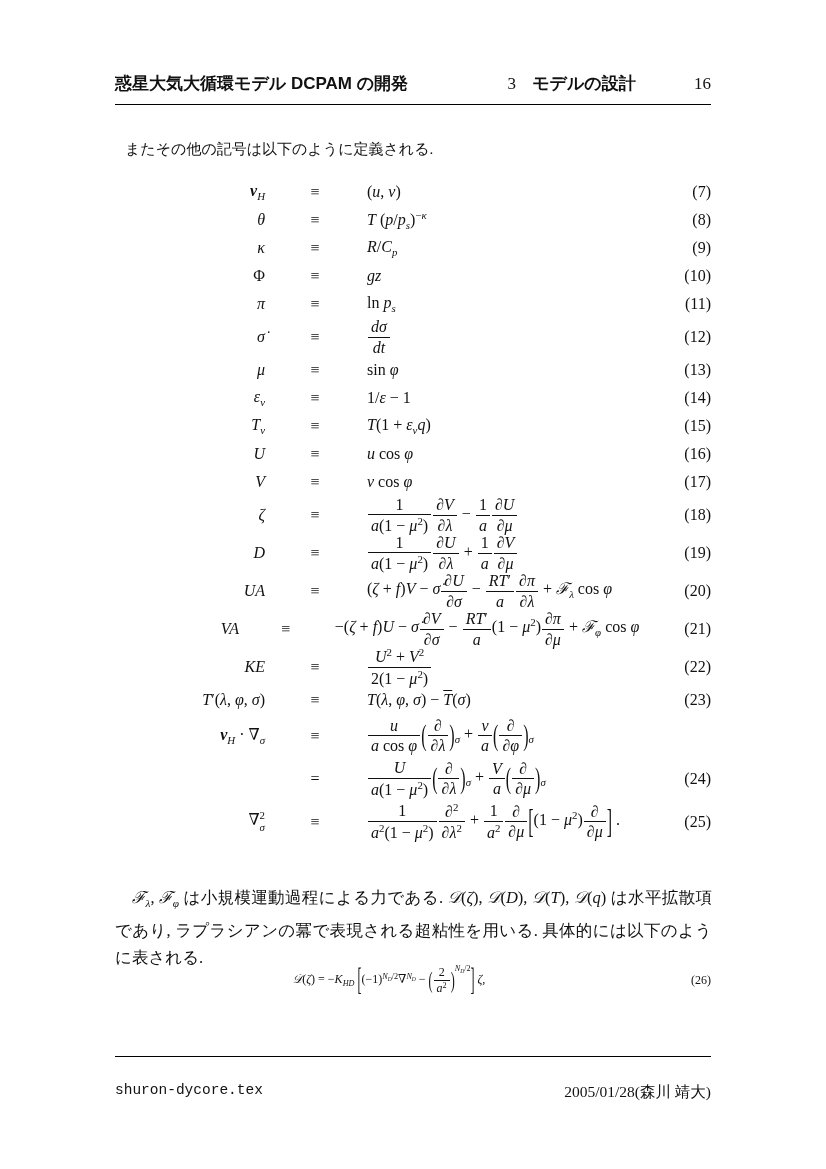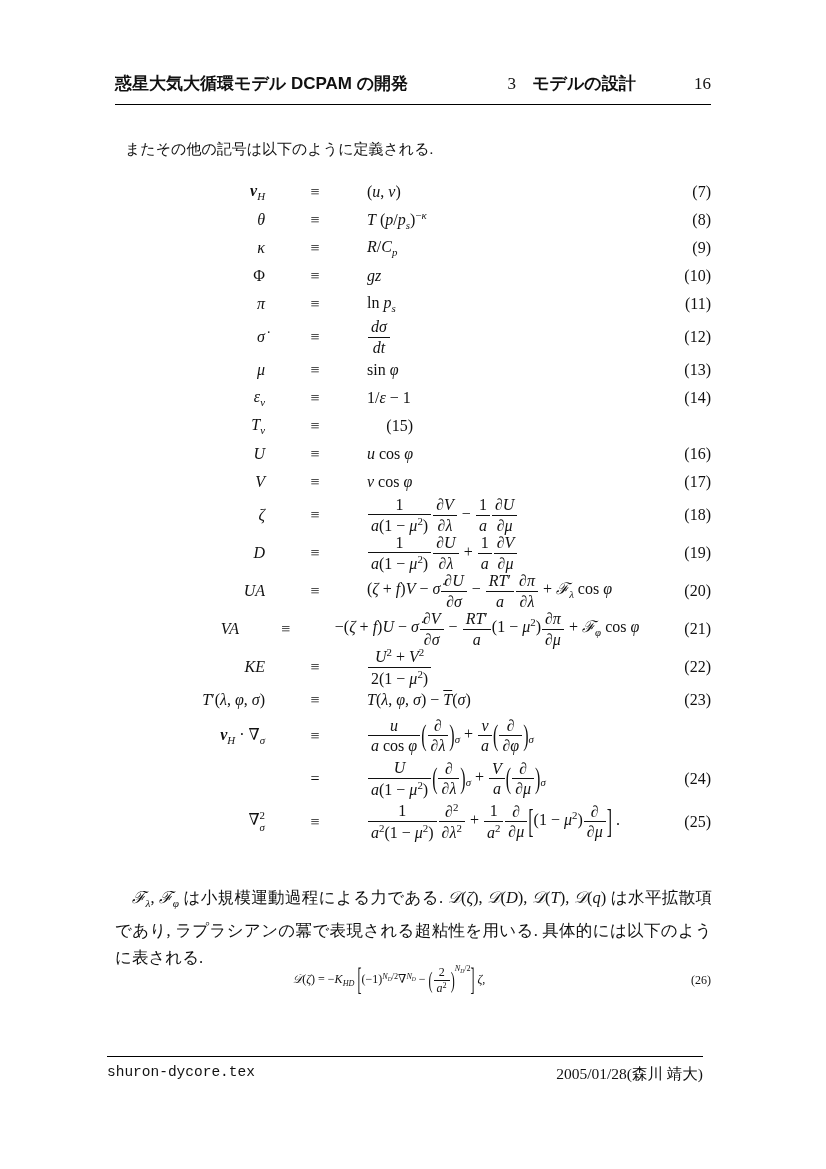--- a/index.html
+++ b/index.html
@@ -23,22 +23,22 @@
   .r-s{height:28px;} .r-f{height:38px;} .r-b{height:43px;}
   .eq-lhs{width:150px;text-align:right;white-space:nowrap;}
   .eq-rel{width:36px;text-align:center;}
   .eq-rhs{flex:1;text-align:left;white-space:nowrap;padding-left:2px;}
   .eq-num{width:48px;text-align:right;}
   
   .eq26{position:absolute;left:115px;top:948px;width:596px;height:64px;display:flex;align-items:center;font-size:12px;}
   .eq26-body{flex:1;text-align:center;white-space:nowrap;}
   .eq26-num{width:48px;text-align:right;}
   
-  .footer{position:absolute;left:107px;top:1056px;width:596px;border-top:1px solid #000;
-          padding-top:7px;display:flex;justify-content:space-between;font-size:15.5px;}
+  .footer{position:absolute;left:115px;top:1056px;width:596px;border-top:1px solid #000;
+          padding-top:25px;display:flex;justify-content:space-between;font-size:15.5px;}
   .f-mono{font-family:"Liberation Mono","DejaVu Sans Mono",monospace;font-size:14.5px;}
   
   .mi{font-style:italic;}
   .mn{font-style:normal;}
   .mj{font-style:normal;}
   .mb{font-style:italic;font-weight:bold;}
   .msc{font-style:italic;}
   .msub{font-size:68%;vertical-align:-0.35em;}
   .msup{font-size:68%;vertical-align:0.55em;}
   .msup.hi{vertical-align:1.45em;font-family:Liberation Serif, serif;}
@@ -111,20 +111,21 @@
       </div>
       <div class="eqrow r-s">
         <div class="eq-lhs"><span class="mi">ε</span><span class="msub"><span class="mi">v</span></span></div>
         <div class="eq-rel">≡</div>
         <div class="eq-rhs"><span class="mn">1/</span><span class="mi">ε</span><span class="mn"> − 1</span></div>
         <div class="eq-num">(14)</div>
       </div>
       <div class="eqrow r-s">
         <div class="eq-lhs"><span class="mi">T</span><span class="msub"><span class="mi">v</span></span></div>
         <div class="eq-rel">≡</div>
+        <div class="eq-rhs"><span class="mi">T</span><span class="mn">(1 + </span><span class="mi">ε</span><span class="msub"><span class="mi">v</span></span><span class="mi">q</span><span class="mn">)</span></div>
         <div class="eq-num">(15)</div>
       </div>
       <div class="eqrow r-s">
         <div class="eq-lhs"><span class="mi">U</span></div>
         <div class="eq-rel">≡</div>
         <div class="eq-rhs"><span class="mi">u</span><span class="mn"> cos </span><span class="mi">φ</span></div>
         <div class="eq-num">(16)</div>
       </div>
       <div class="eqrow r-s">
         <div class="eq-lhs"><span class="mi">V</span></div>

